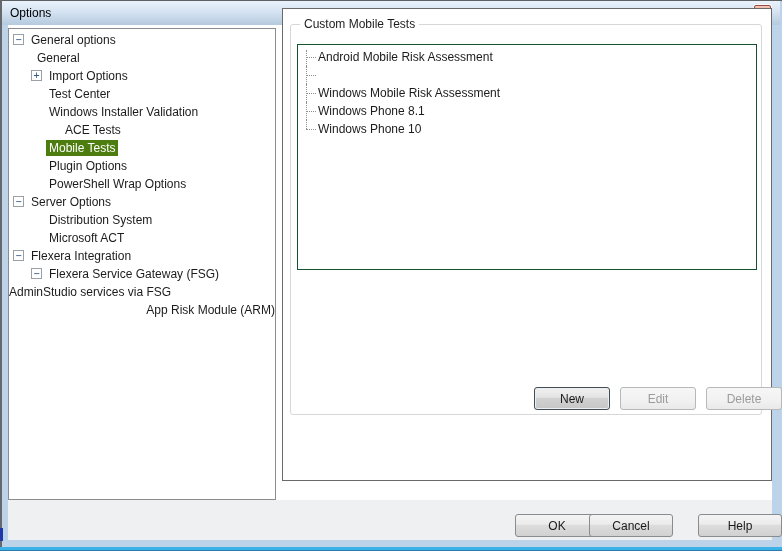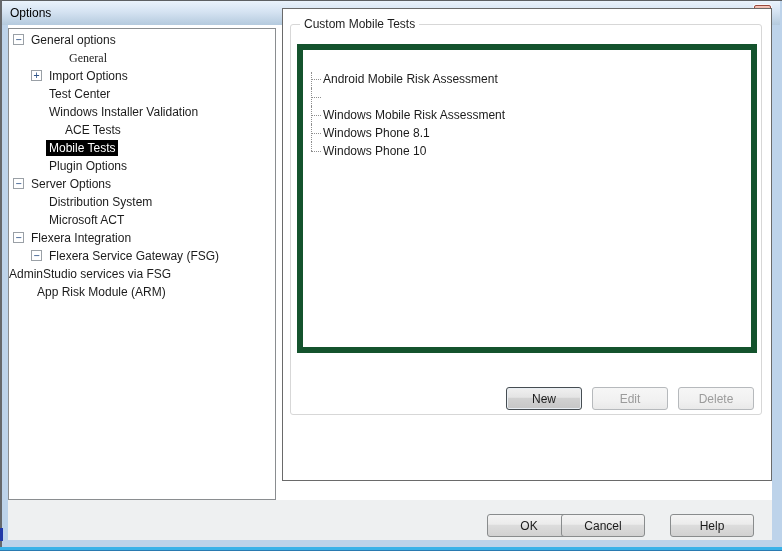--- a/index.html
+++ b/index.html
@@ -36,43 +36,43 @@
     position:absolute; left:8px; top:28px; width:268px; height:472px;
     background:#fff; border:1px solid #8a8d90; padding-top:2px; overflow:hidden;
   }
   .tree-row { position:relative; height:18px; line-height:18px; white-space:nowrap; cursor:default; }
   .expander {
     position:absolute; top:3px; width:11px; height:11px;
     border:1px solid #9aa0a6; background:#fff; color:#33578b;
     font-size:10px; line-height:9px; text-align:center;
     font-family:"DejaVu Sans Mono",monospace;
   }
-  .tree-label.selected { background:#000000; color:#fff; padding:1px 3px; margin-left:-3px; }
+  .tree-label.selected { background:#4d7c0f; color:#fff; padding:1px 3px; margin-left:-3px; }
 
   .right-panel {
     position:absolute; left:282px; top:8px; width:490px; height:473px;
     background:#fff; border:1px solid #6a6a6a;
   }
   .groupbox { position:absolute; left:7px; top:15px; width:472px; height:391px; border:1px solid #d7d7d7; border-radius:3px; }
   .group-label { position:absolute; top:-8px; left:9px; background:#fff; padding:0 4px; color:#1c1c1c; }
   .listbox {
-    position:absolute; left:14px; top:35px; width:460px; height:309px;
-    border:6px solid #14532d; background:#fff; padding:20px 0 0 4px; overflow:hidden;
+    position:absolute; left:14px; top:35px; width:460px; height:226px;
+    border:1px solid #14532d; background:#fff; padding:3px 0 0 4px; overflow:hidden;
   }
   .list-row { display:flex; height:18px; line-height:18px; white-space:nowrap; cursor:default; }
   .connector { position:relative; width:16px; flex:0 0 16px; }
   .connector::before { content:''; position:absolute; left:4px; top:0; bottom:0; border-left:1px dotted #8f8f8f; }
   .connector::after { content:''; position:absolute; left:4px; top:9px; width:10px; border-top:1px dotted #8f8f8f; }
   .list-row.first .connector::before { top:2px; }
   .list-row.last .connector::before { bottom:auto; height:9px; }
 
   .btn {
     position:absolute; height:23px; border:1px solid #898c8d; border-radius:3px;
     background:linear-gradient(180deg,#f4f4f4 0%,#ebebeb 45%,#dddddd 46%,#d1d1d1 100%);
-    font-family:inherit; font-size:12px; color:#1b1b1b; text-align:center; cursor:pointer;
+    font-family:inherit; font-size:12px; color:#1b1b1b; text-align:center; cursor:pointer;margin-left:28px;
   }
   .btn.default {
     border-color:#464d52;
     background:linear-gradient(180deg,#f0f0f0 0%,#e4e4e4 45%,#d2d2d2 46%,#c6c6c6 100%);
     box-shadow:inset 0 0 0 1px #e9eef3;
   }
   .btn.disabled {
     border-color:#b6b9bc; color:#9b9b9b; cursor:default;
     background:linear-gradient(180deg,#f6f6f6 0%,#f1f1f1 60%,#e9e9e9 100%);
   }
@@ -96,21 +96,21 @@
       <span class="close-x">✕</span>
     </div>
   </div>
 
   <div class="tree-panel" id="tree-panel">
   <div class="tree-row" style="padding-left: 22px;">
     <span class="expander" style="left: 4px;">−</span>
     <span class="tree-label">General options</span>
   </div>
 
-  <div class="tree-row" style="padding-left: 60px; font-family: Liberation Serif, serif;">
+  <div class="tree-row" style="padding-left: 28px;">
     
     <span class="tree-label">General</span>
   </div>
 
   <div class="tree-row" style="padding-left: 40px;">
     <span class="expander" style="left: 22px;">+</span>
     <span class="tree-label">Import Options</span>
   </div>
 
   <div class="tree-row" style="padding-left: 40px;">
@@ -131,20 +131,24 @@
   <div class="tree-row" style="padding-left: 40px;">
     
     <span class="tree-label selected">Mobile Tests</span>
   </div>
 
   <div class="tree-row" style="padding-left: 40px;">
     
     <span class="tree-label">Plugin Options</span>
   </div>
 
+  <div class="tree-row" style="padding-left: 40px;">
+    
+    <span class="tree-label">PowerShell Wrap Options</span>
+  </div>
 
   <div class="tree-row" style="padding-left: 22px;">
     <span class="expander" style="left: 4px;">−</span>
     <span class="tree-label">Server Options</span>
   </div>
 
   <div class="tree-row" style="padding-left: 40px;">
     
     <span class="tree-label">Distribution System</span>
   </div>
@@ -162,21 +166,21 @@
   <div class="tree-row" style="padding-left: 40px;">
     <span class="expander" style="left: 22px;">−</span>
     <span class="tree-label">Flexera Service Gateway (FSG)</span>
   </div>
 
   <div class="tree-row" style="">
     
     <span class="tree-label">AdminStudio services via FSG</span>
   </div>
 
-  <div class="tree-row" style="padding-left: 28px;">
+  <div class="tree-row" style="padding-left: 40px; text-align: right;">
     
     <span class="tree-label">App Risk Module (ARM)</span>
   </div>
 </div>
 
   <div class="right-panel">
     <div class="groupbox">
       <span class="group-label">Custom Mobile Tests</span>
     </div>
     <div class="listbox" id="tests-list">

